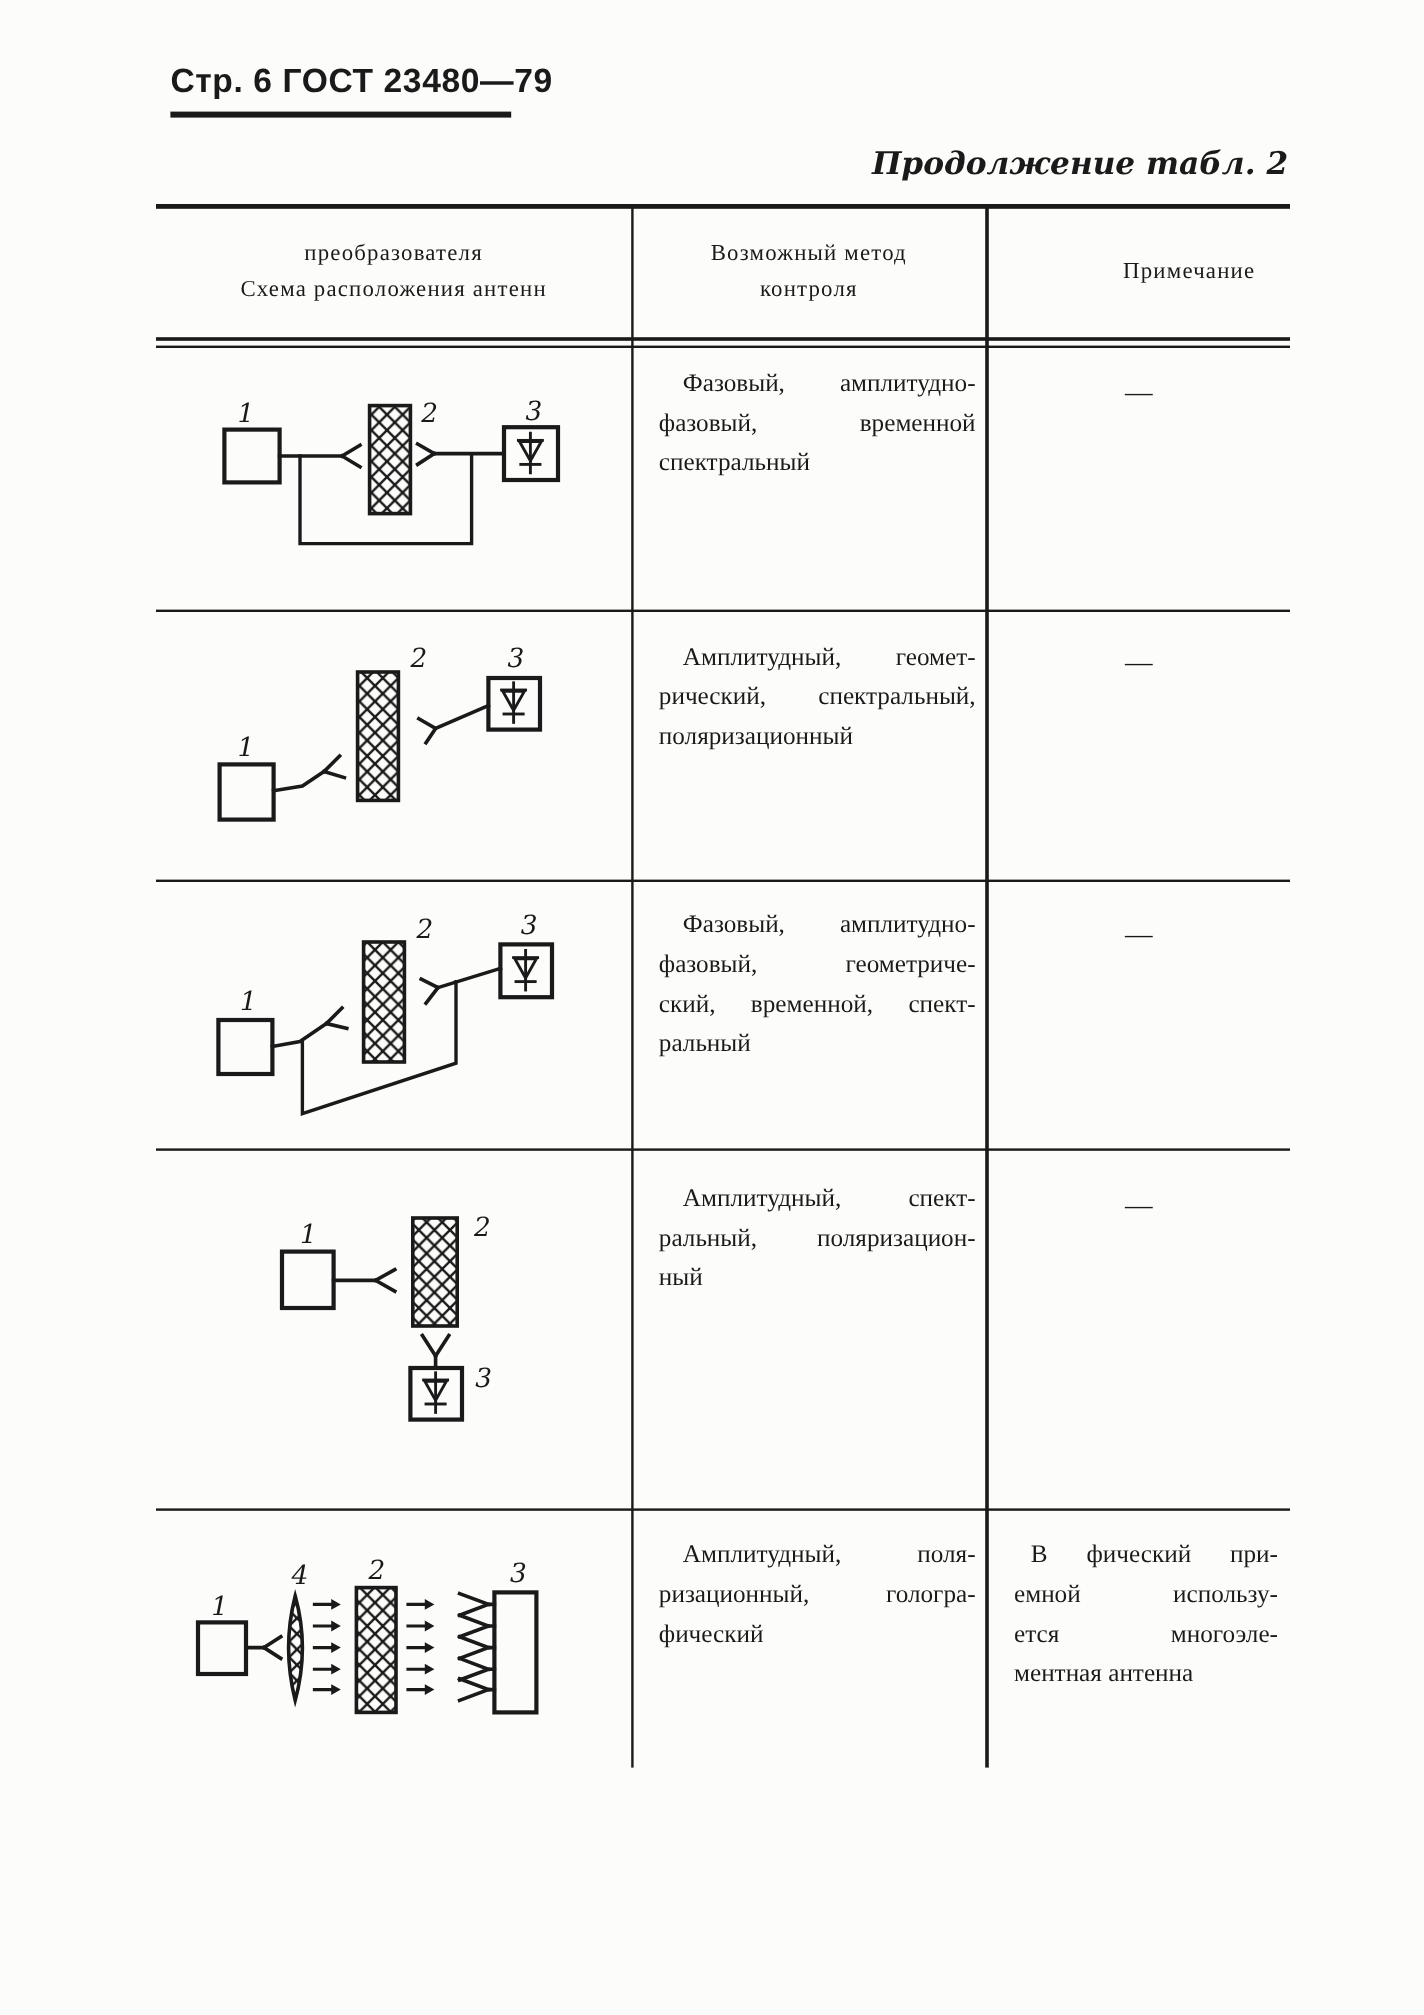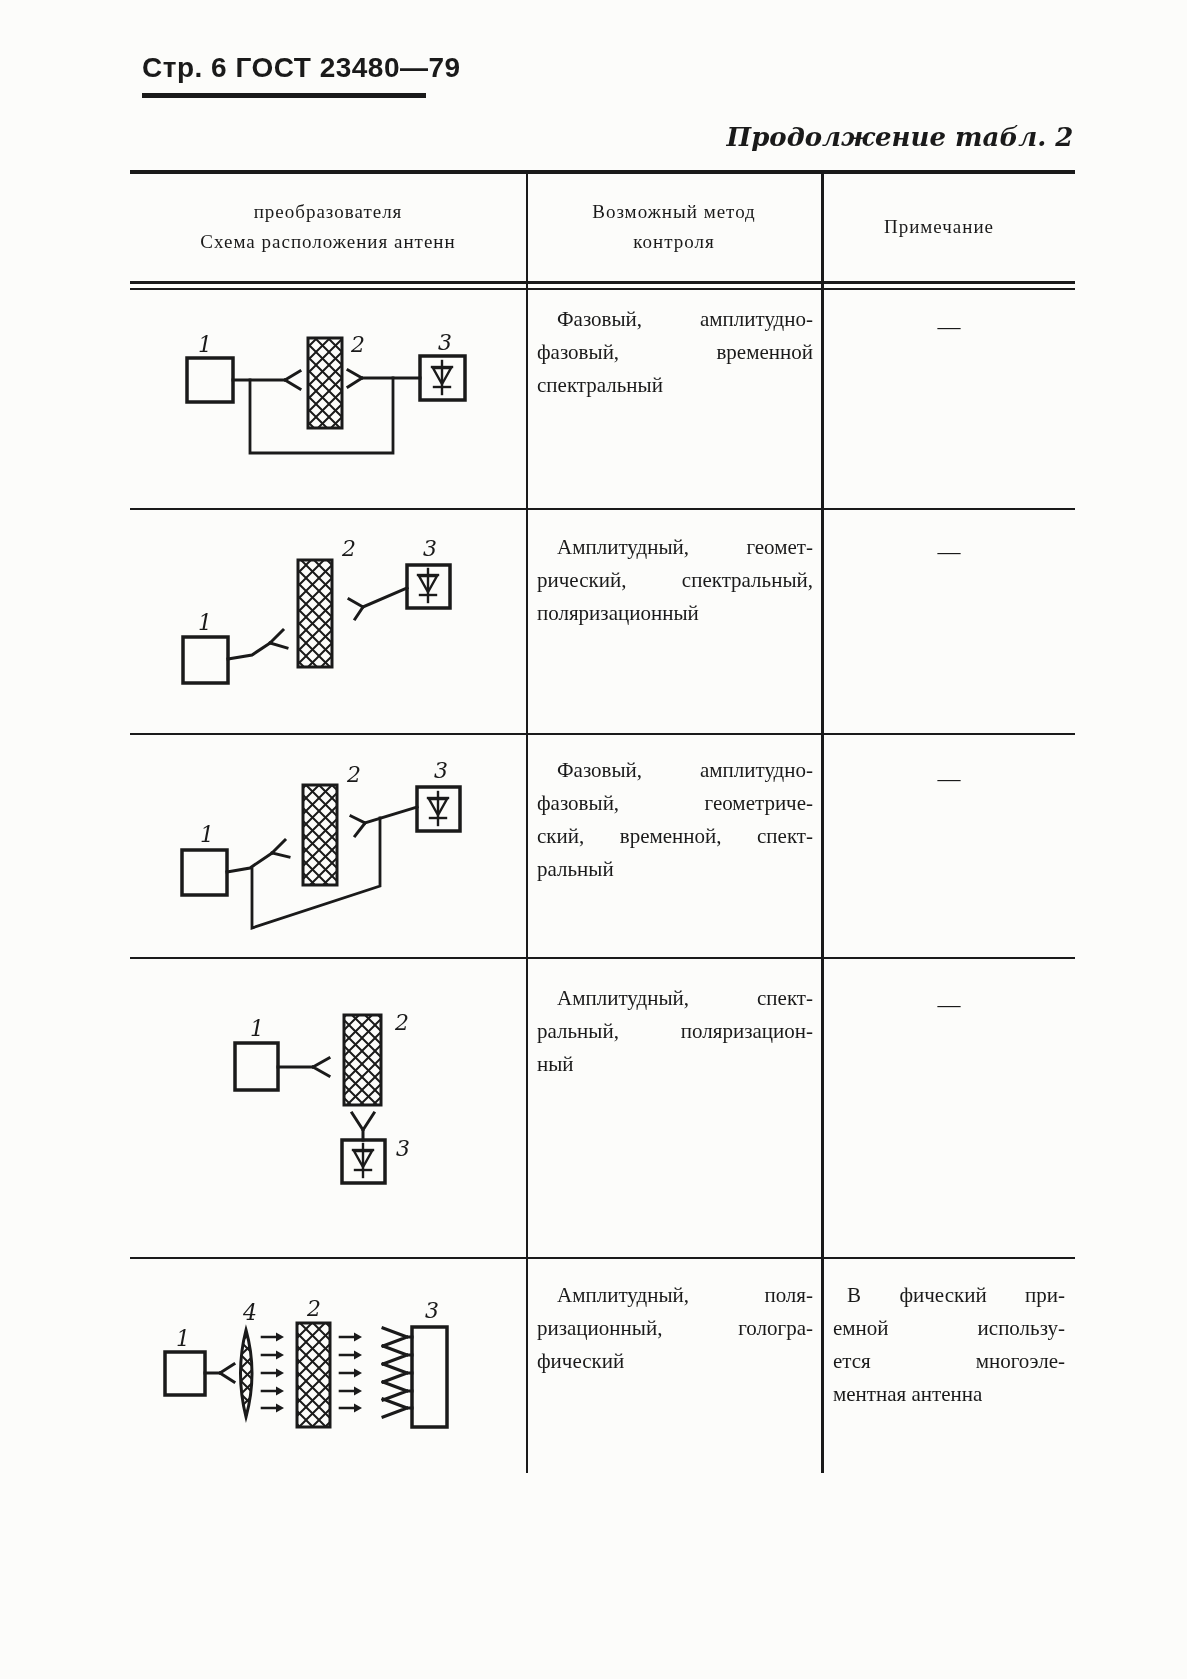--- a/index.html
+++ b/index.html
@@ -31,21 +31,21 @@
   }
   .note-text {
     position:absolute; left:833px; width:232px;
     font-size:21px; line-height:33px;
   }
   .note-dash {
     position:absolute; left:874px; width:150px;
     text-align:center; font-size:23px; line-height:33px;
   }
   .tline { display:block; }
-  .method .tline, .note-text .tline { text-align:justify; text-align-last:justify; }
+  .method .tline, .note-text .tline { text-align:justify; text-align-last:justify;margin-left:12px; }
   .method .tline:last-child, .note-text .tline:last-child { text-align-last:left; }
   .method .tline:first-child { text-indent:20px; }
   .note-text .tline:first-child { text-indent:14px; }
   .th .tline { text-align:center; text-align-last:center; }
   .dgm { position:absolute; }
   .dgm .wire { stroke:#1a1a1a; stroke-width:3; fill:none; stroke-linecap:square; }
   .dgm .boxline { stroke:#1a1a1a; stroke-width:3.5; fill:none; }
   .dgm .hatched { stroke:#1a1a1a; stroke-width:3; fill:url(#xhatch); }
   .dlabel text {
     font-family:"DejaVu Serif", serif; font-style:italic;
@@ -87,21 +87,21 @@
   <div class="rule" style="left:821px;top:170px;width:3px;height:1303px"></div>
 
   <div class="th" style="left:140px;width:376px;top:197px">
       <span class="tline">преобразователя</span>
       <span class="tline">Схема расположения антенн</span>
     </div>
   <div class="th" style="left:531px;width:286px;top:197px">
       <span class="tline">Возможный метод</span>
       <span class="tline">контроля</span>
     </div>
-  <div class="th" style="left:815px;width:248px;top:212px">
+  <div class="th" style="left:867px;width:248px;top:212px">
       <span class="tline">Примечание</span>
     </div>
 
   <svg class="dgm" style="left:160px;top:300px" width="320" height="175" viewBox="0 0 320 175">
     <g class="wire">
       <rect class="boxline" x="27" y="58" width="46" height="44"></rect>
       <path d="M73,80 H125"></path>
       <path d="M125,80 L140,71 M125,80 L140,89"></path>
       <rect class="hatched" x="148" y="38" width="34" height="90"></rect>
       <path d="M202,78 L188,70 M202,78 L188,87"></path>

